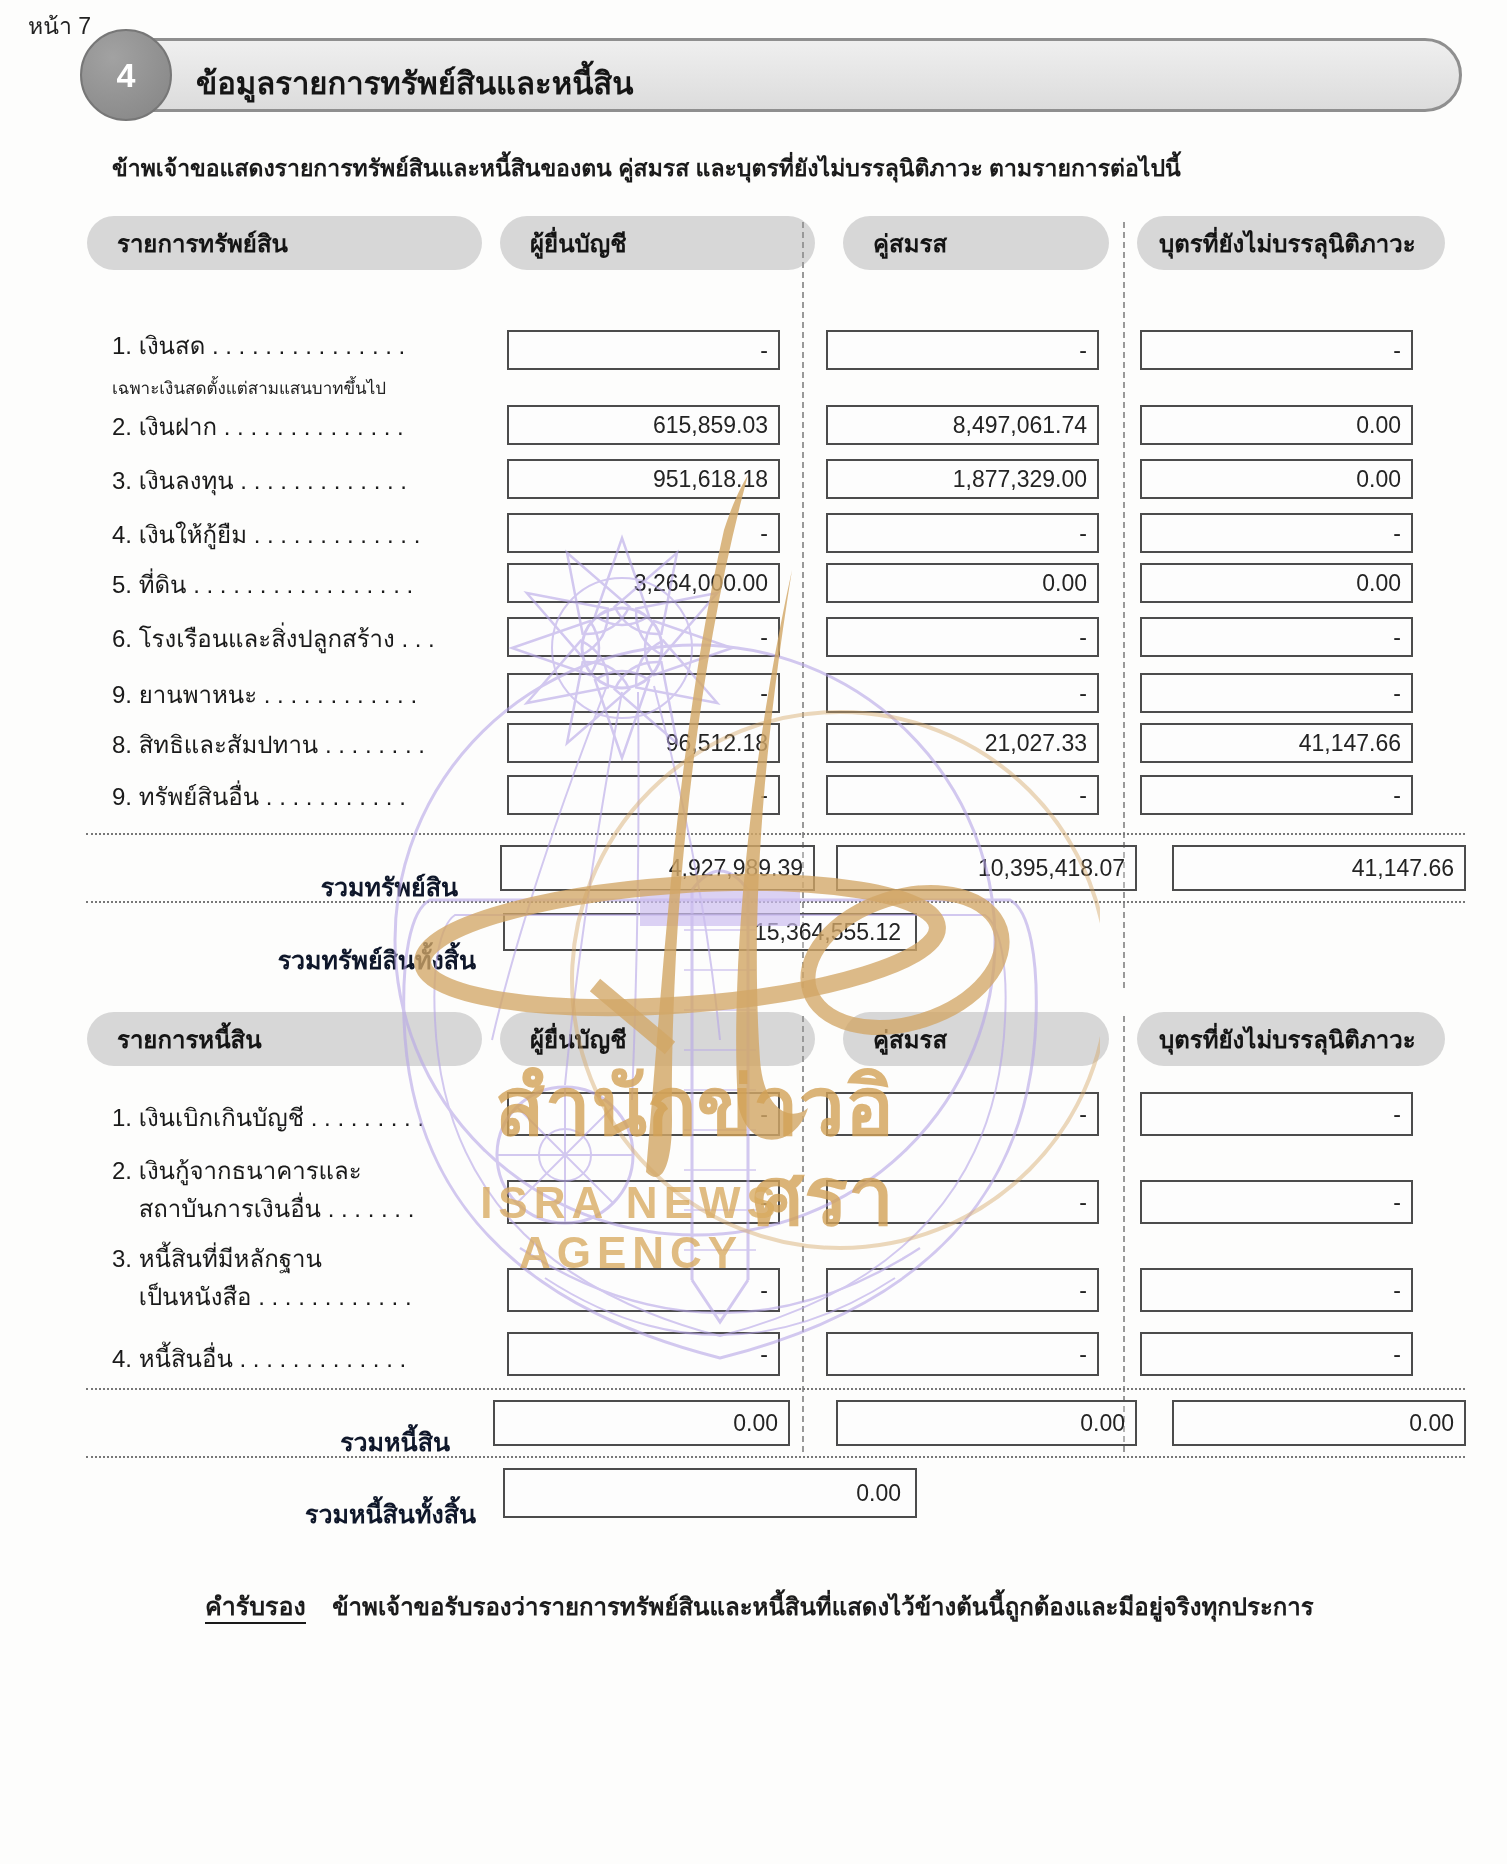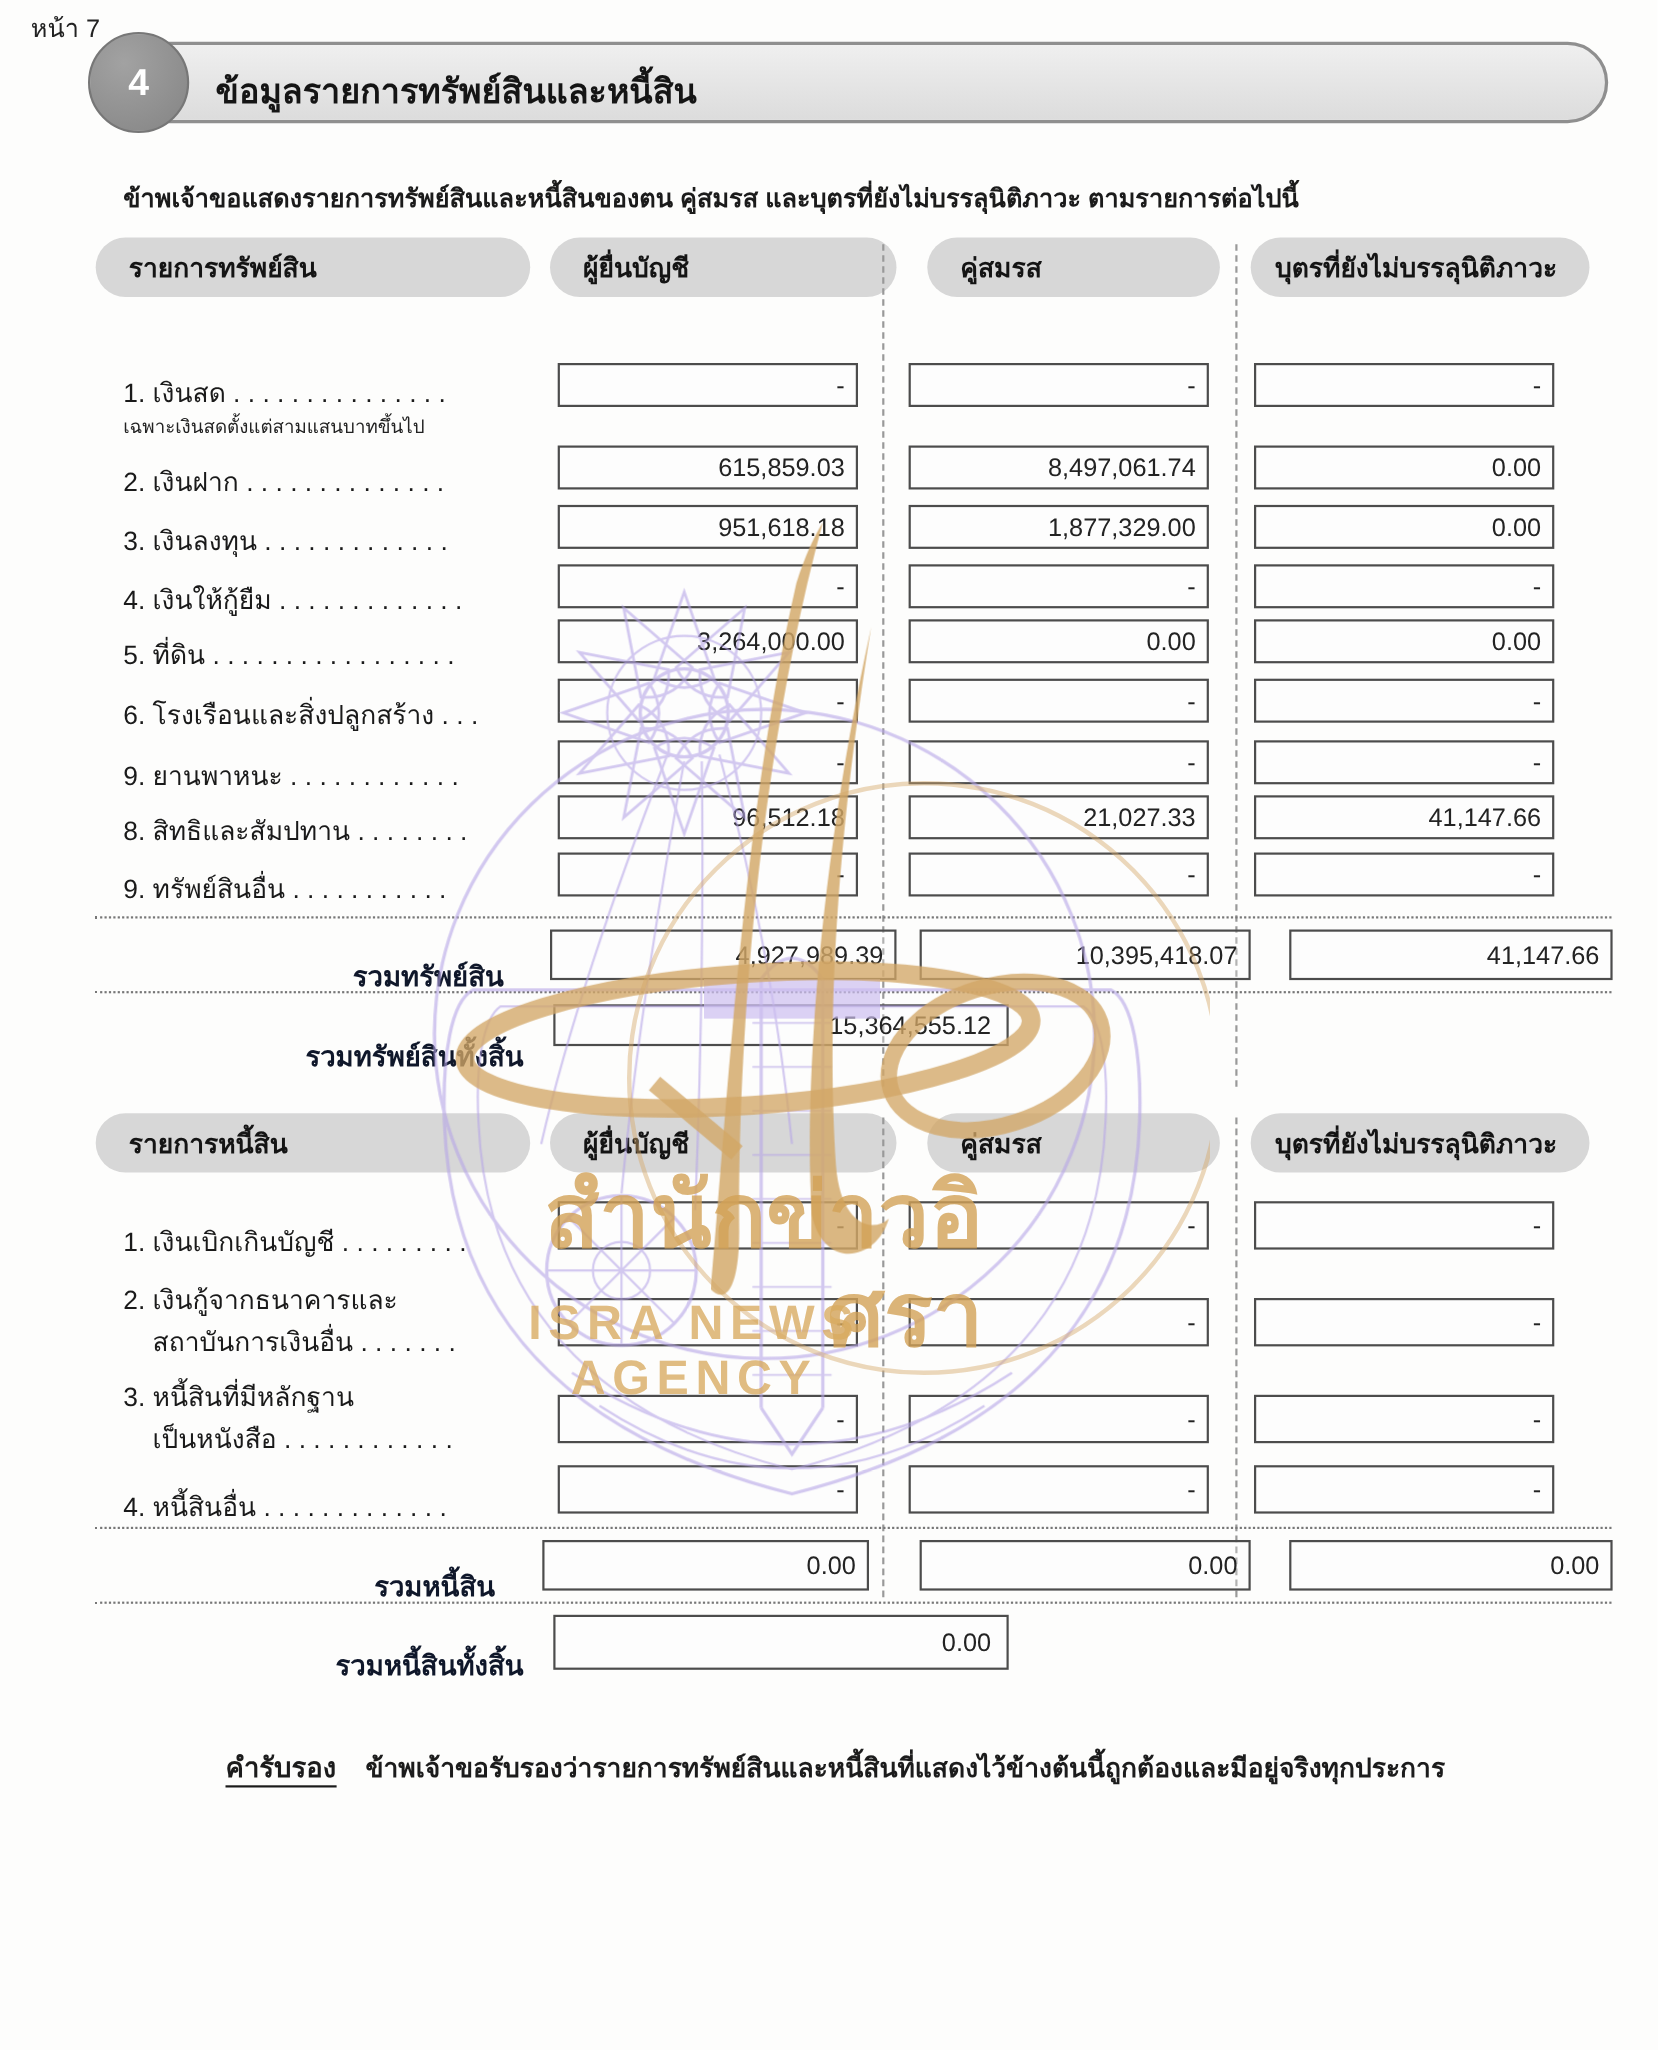--- a/index.html
+++ b/index.html
@@ -18,29 +18,29 @@
     border:3px solid #8f8f8f;border-radius:40px;box-sizing:border-box;
   }
   .section-num{
     left:80px;top:29px;width:92px;height:92px;border-radius:50%;
     background:radial-gradient(circle at 35% 30%,#a2a2a2,#848484);
     border:2px solid #777;box-sizing:border-box;
     display:flex;align-items:center;justify-content:center;
     color:#fff;font-size:34px;font-weight:bold;
   }
   .section-title{left:196px;top:58px;font-size:31px;font-weight:bold;color:#151515;}
-  .intro{left:112px;top:150px;width:1300px;font-size:23px;font-weight:600;color:#1b1b1b;margin-top:12px;}
+  .intro{left:112px;top:150px;width:1300px;font-size:23px;font-weight:600;color:#1b1b1b;}
   
   .cap{
     height:54px;background:#d7d7d7;border-radius:28px;box-sizing:border-box;
     display:flex;align-items:center;padding-left:30px;
     font-size:24px;font-weight:bold;color:#141414;
   }
   
-  .row-label{font-size:24px;color:#1a1a1a;white-space:pre-wrap;line-height:38px;margin-top:12px;}
+  .row-label{font-size:24px;color:#1a1a1a;white-space:pre-wrap;line-height:38px;}
   .row-note{font-size:17px;color:#222;}
   .fbox{
     border:2px solid #4c4c4c;box-sizing:border-box;background:rgba(255,255,255,0.25);
     display:flex;align-items:center;justify-content:flex-end;
     padding-right:10px;font-size:23px;color:#232323;
   }
   .fbox.center{justify-content:flex-end;padding-right:14px;}
   .total-label{font-size:25px;font-weight:bold;text-align:right;color:#0f172a;margin-top:12px;}
   .hsep{border-top:2px dotted #777;height:0;}
   .vsep{border-left:2px dashed #999;width:0;}

